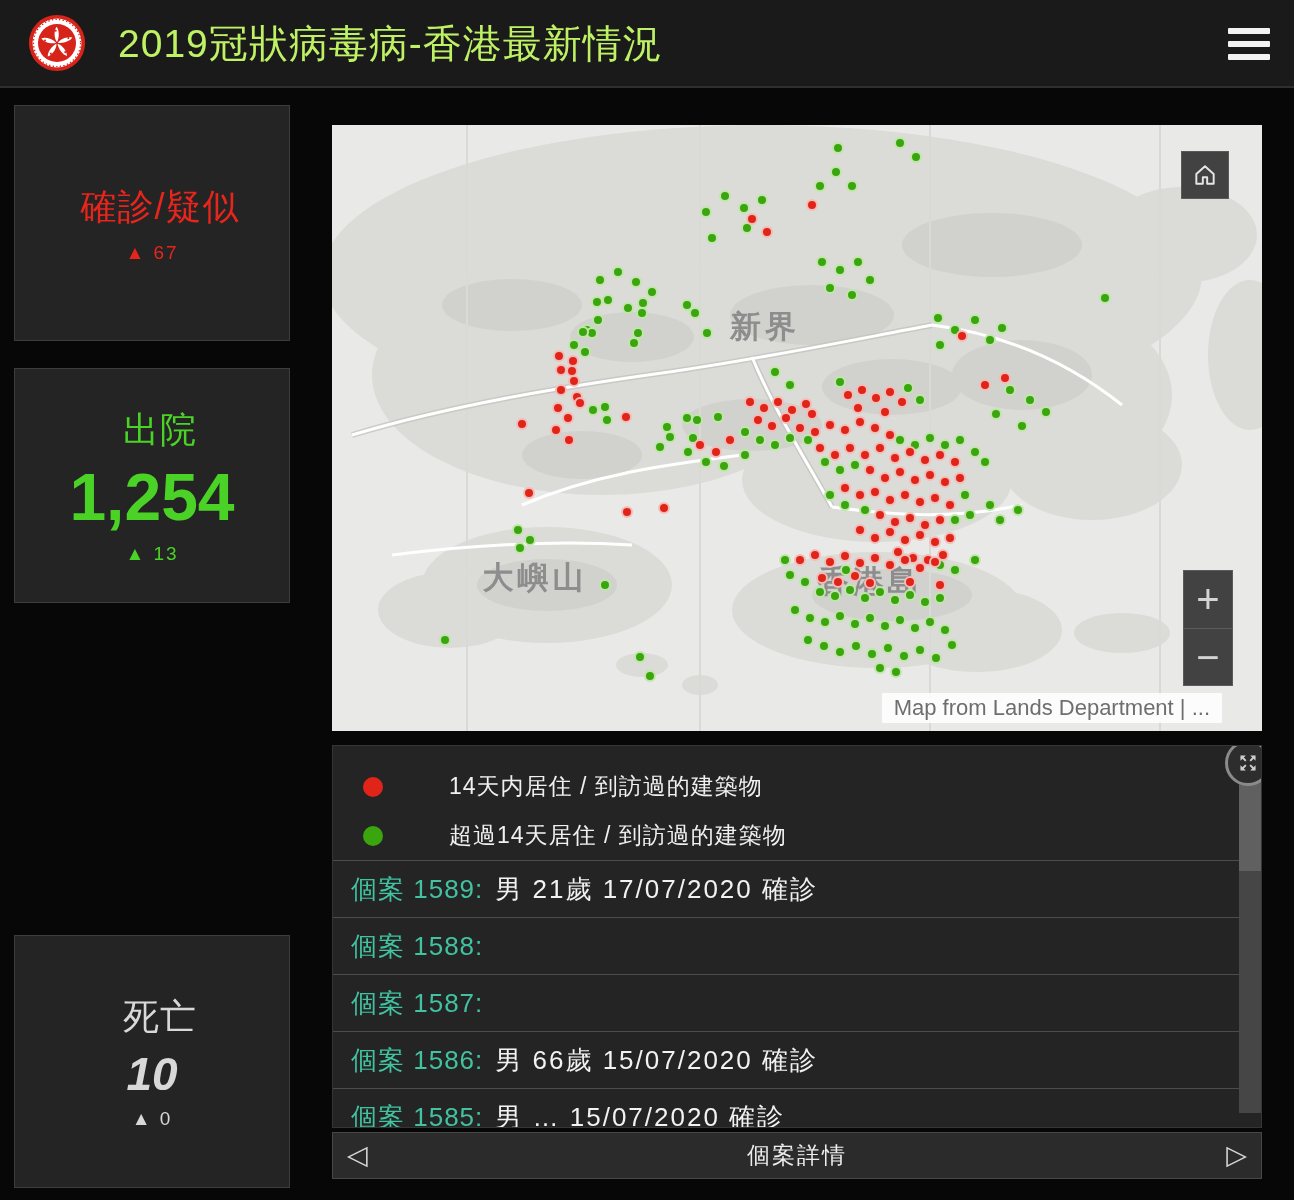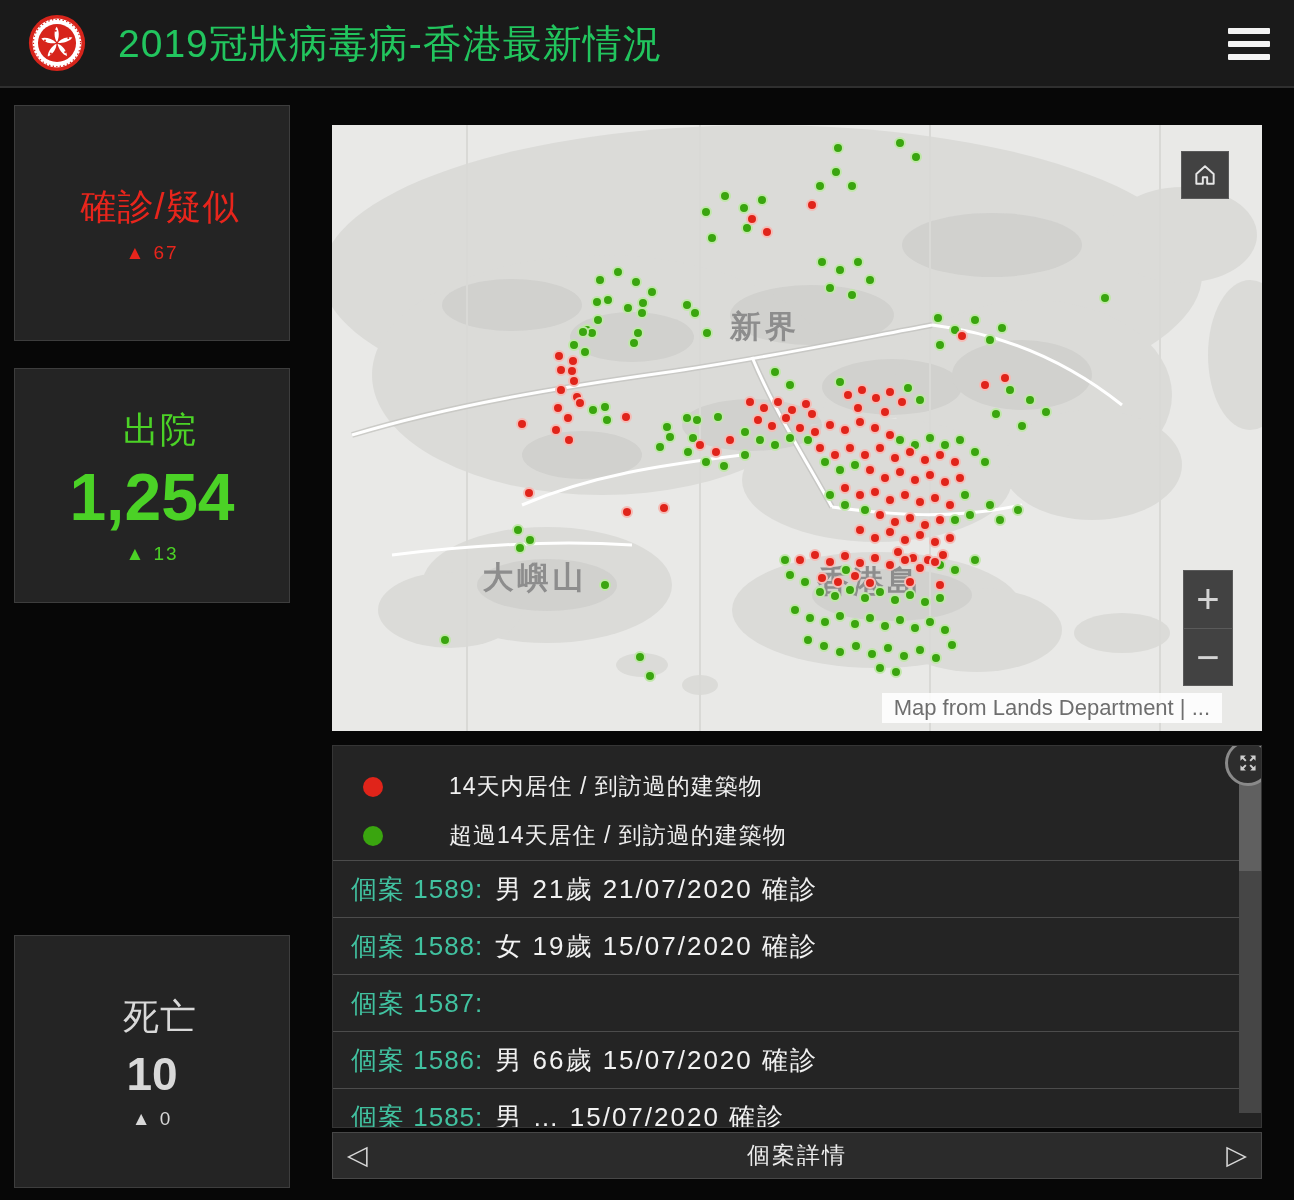--- a/index.html
+++ b/index.html
@@ -2,36 +2,36 @@
 <html><head>
 <meta charset="utf-8">
 <style>
   html,body{margin:0;padding:0;background:#060606;}
   *{box-sizing:border-box;font-family:"Liberation Sans","DejaVu Sans",sans-serif;}
   .app{position:relative;width:1294px;height:1200px;background:#070707;overflow:hidden;}
 
   
   .header{position:absolute;left:0;top:0;width:1294px;height:88px;background:#1a1a1a;border-bottom:2px solid #2f2f2f;display:flex;align-items:center;}
   .logo{position:absolute;left:28px;top:14px;width:58px;height:58px;}
-  .title{position:absolute;left:118px;top:0;height:109px;line-height:88px;color:#22c55e;font-size:39px;font-weight:400;letter-spacing:1px;white-space:nowrap;}
+  .title{position:absolute;left:118px;top:0;height:109px;line-height:88px;color:#bef264;font-size:39px;font-weight:400;letter-spacing:1px;white-space:nowrap;}
   .menu-btn{position:absolute;right:22px;top:24px;width:44px;height:40px;display:flex;flex-direction:column;justify-content:space-between;padding:4px 0;cursor:pointer;}
   .menu-btn span{display:block;width:42px;height:6px;background:#f2f2f2;border-radius:1px;}
 
   
   .card{position:absolute;left:14px;width:276px;background:#242424;border:1px solid #3d3d3d;display:flex;flex-direction:column;align-items:center;justify-content:center;text-align:center;}
   .card-label{font-size:36px;letter-spacing:1px;margin-left:16px;}
   .card-value{font-size:66px;font-weight:bold;line-height:1.05;margin-top:8px;}
   .card-delta{font-size:19px;margin-top:10px;letter-spacing:2px;}
   .card-sub-label{font-size:26px;margin-top:40px;}
   .card-sub-value{font-size:22px;font-weight:bold;margin-top:6px;}
   .card.c1{top:105px;height:236px;}
   .card.c2{top:368px;height:235px;}
   .card.c3{top:616px;height:306px;}
   .card.c4{top:935px;height:253px;}
-  .card.c4 .card-value{font-size:46px;}
+  .card.c4 .card-value{font-size:46px;font-style:italic;}
 
   
   .map-panel{position:absolute;left:332px;top:125px;width:930px;height:606px;background:#e8e8e6;overflow:hidden;}
   .map-svg{position:absolute;left:0;top:0;z-index:1;}
   .map-label{position:absolute;z-index:2;transform:translate(-50%,-50%);color:#8d8d8d;font-size:31px;font-weight:bold;letter-spacing:4px;white-space:nowrap;}
   .dots-layer{position:absolute;left:0;top:0;width:100%;height:100%;z-index:3;}
   .dot{position:absolute;width:12px;height:12px;border-radius:50%;transform:translate(-50%,-50%);}
   .dot.r{background:#e0241a;border:2px solid #f4bcb6;}
   .dot.g{background:#3aa50f;border:2px solid #c0e7a9;}
   .map-home{position:absolute;z-index:5;top:26px;right:33px;width:48px;height:48px;background:#424242;border:1px solid #5a5a5a;display:flex;align-items:center;justify-content:center;cursor:pointer;}
@@ -444,25 +444,24 @@
         <span class="legend-label">14天内居住 / 到訪過的建築物</span>
       </div>
       <div class="legend-row">
         <span class="legend-dot" style="background: rgb(58, 165, 15);"></span>
         <span class="legend-label">超過14天居住 / 到訪過的建築物</span>
       </div>
     </div>
 
     <div class="case-row">
       <span class="case-id">個案 1589:</span>
-      <span class="case-detail">男  21歲  21/07/2020 確診</span>
+      <span class="case-detail">男  21歲  17/07/2020 確診</span>
     </div>
     <div class="case-row">
       <span class="case-id">個案 1588:</span>
-      <span class="case-detail">女  19歲  15/07/2020 確診</span>
     </div>
     <div class="case-row">
       <span class="case-id">個案 1587:</span>
     </div>
     <div class="case-row">
       <span class="case-id">個案 1586:</span>
       <span class="case-detail">男  66歲  15/07/2020 確診</span>
     </div>
     <div class="case-row">
       <span class="case-id">個案 1585:</span>

